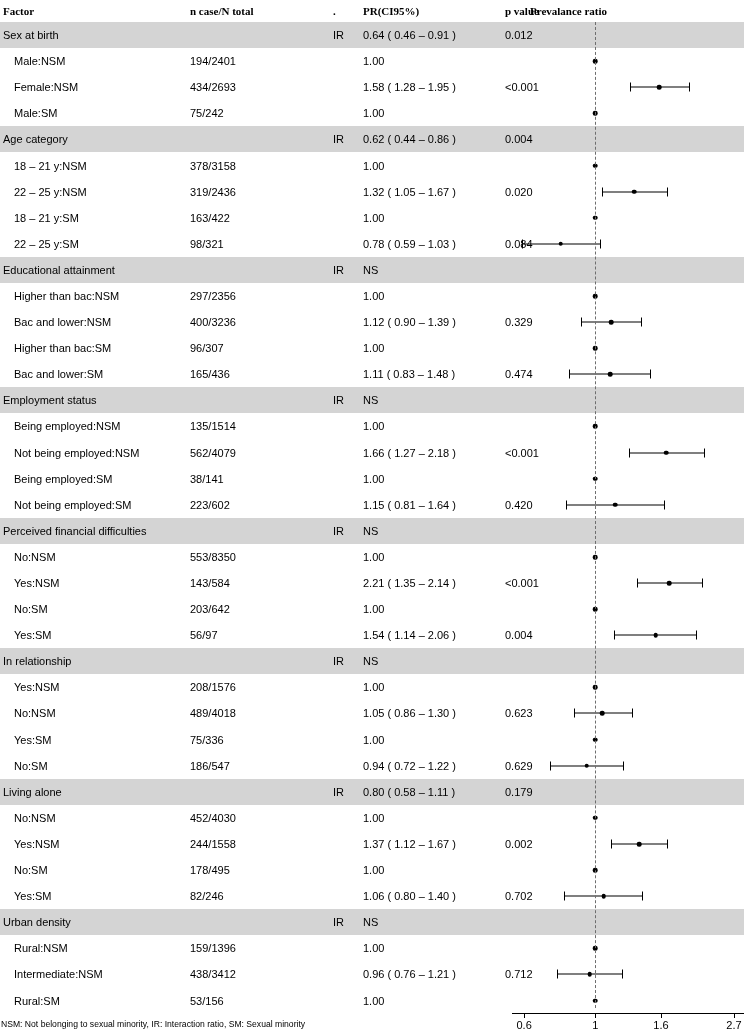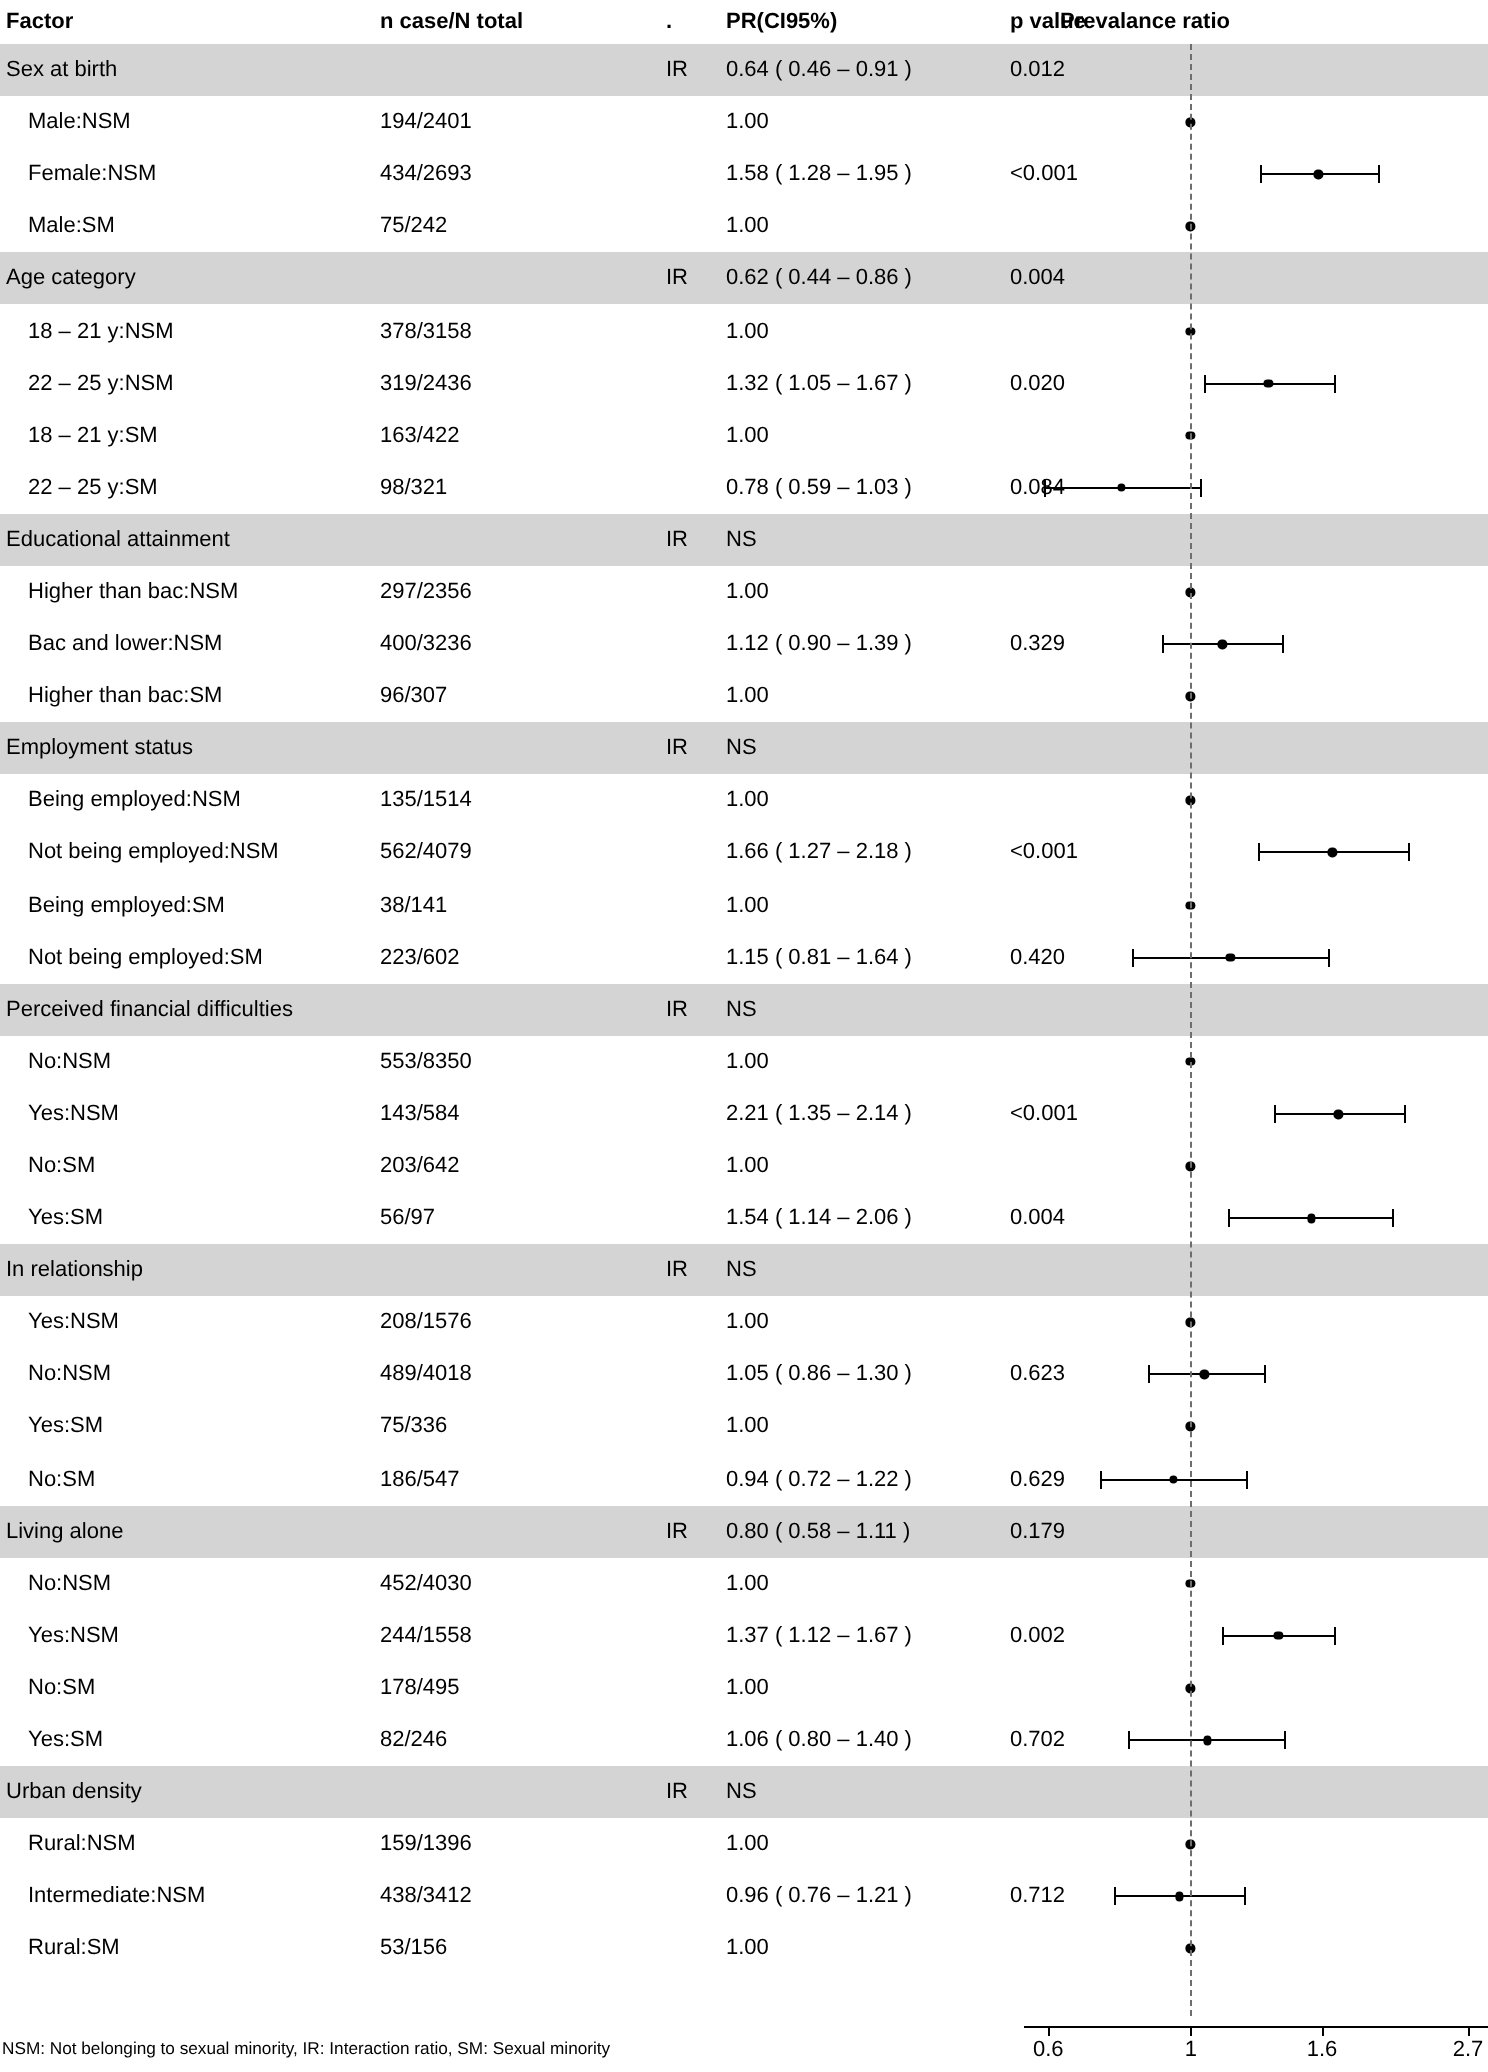--- a/index.html
+++ b/index.html
@@ -17,20 +17,21 @@
     width:744px;
     height:1036px;
   }
   .row{
     position:relative;
     height:26.1px;
     box-sizing:border-box;
   }
   .row.header{
     height:22px;
+    font-family:Liberation Serif, serif;
   }
   .row.group{
     background:#d4d4d4;
   }
   .cell{
     position:absolute;
     top:50%;
     transform:translateY(-50%);
     white-space:nowrap;
   }
@@ -265,20 +266,33 @@
         </div>
       </div>
       <div class="row">
         <div class="cell c-factor sub">Higher than bac:SM</div>
         <div class="cell c-n">96/307</div>
         <div class="cell c-ir"></div>
         <div class="cell c-pr">1.00</div>
         <div class="cell c-p"></div>
         <div style="position: absolute; left: 512px; top: 0px; width: 232px; height: 100%;">
           <div class="pt" style="left: 83.4251px;"></div>
+        </div>
+      </div>
+      <div class="row">
+        <div class="cell c-factor sub">Bac and lower:SM</div>
+        <div class="cell c-n">165/436</div>
+        <div class="cell c-ir"></div>
+        <div class="cell c-pr">1.11 ( 0.83 – 1.48 )</div>
+        <div class="cell c-p">0.474</div>
+        <div style="position: absolute; left: 512px; top: 0px; width: 232px; height: 100%;">
+          <div class="ci" style="left: 57.4237px; width: 80.7088px;"></div>
+          <div class="capL" style="left: 57.4237px;"></div>
+          <div class="capR" style="left: 138.133px;"></div>
+          <div class="pt" style="left: 97.988px;"></div>
         </div>
       </div>
       <div class="row group">
         <div class="cell c-factor">Employment status</div>
         <div class="cell c-n"></div>
         <div class="cell c-ir">IR</div>
         <div class="cell c-pr">NS</div>
         <div class="cell c-p"></div>
       </div>
       <div class="row">

